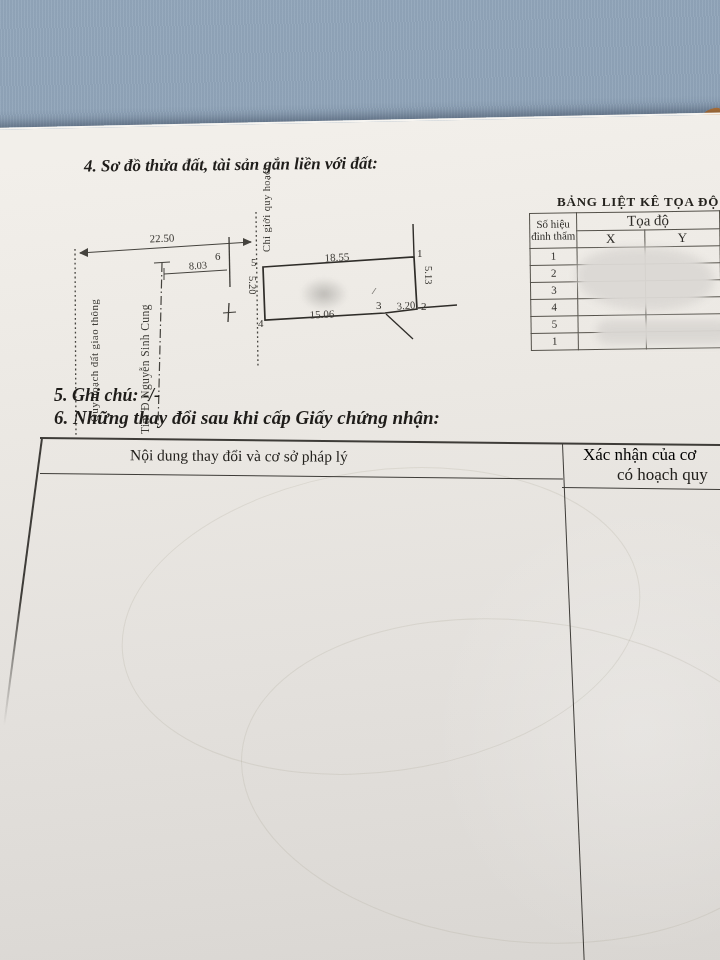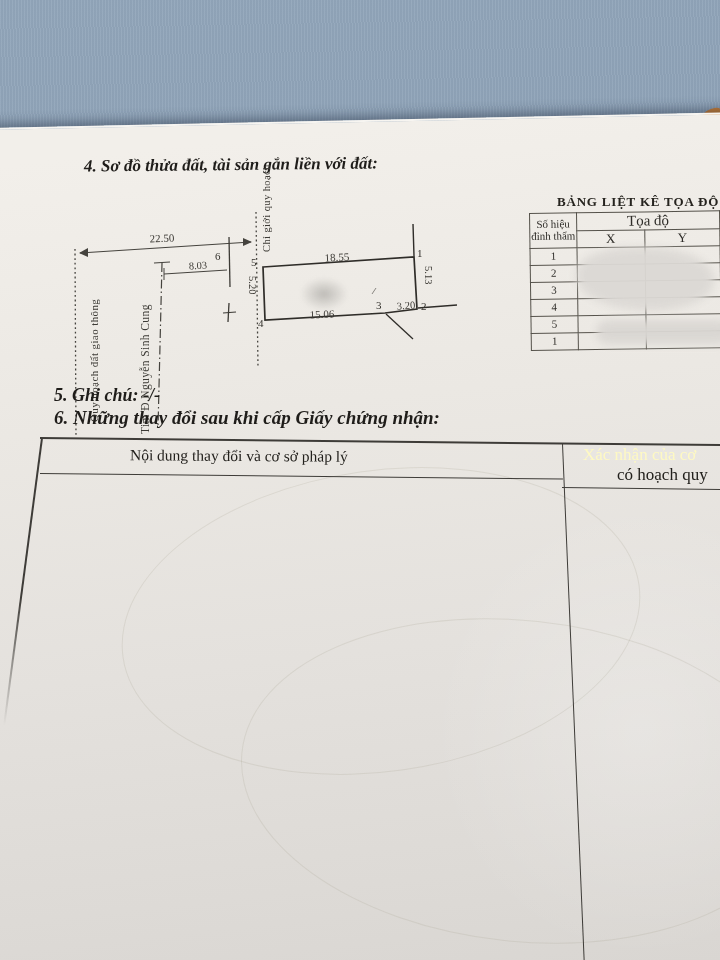--- a/index.html
+++ b/index.html
@@ -182,16 +182,16 @@
   <div class="t hd" style="left:54px;top:385px;font-size:18px;">5. Ghi chú: -/-</div>
   <div class="t hd" style="left:54px;top:407px;font-size:19px;">6. Những thay đổi sau khi cấp Giấy chứng nhận:</div>
 
   <div class="ln" style="left:40px;top:437px;width:690px;height:1.6px;transform:rotate(0.6deg);transform-origin:0 0;"></div>
   <div class="ln" style="left:41px;top:438px;width:1.5px;height:290px;transform:rotate(7.5deg);transform-origin:top;background:linear-gradient(180deg,#3e3c38 55%,rgba(62,60,56,0) 100%);"></div>
   <div class="ln" style="left:562px;top:444px;width:1.4px;height:525px;transform:rotate(-2.4deg);transform-origin:top;"></div>
   <div class="ln" style="left:40px;top:473px;width:523px;height:1.3px;transform:rotate(0.6deg);transform-origin:0 0;"></div>
   <div class="ln" style="left:562px;top:487px;width:160px;height:1.3px;transform:rotate(0.7deg);transform-origin:0 0;"></div>
 
   <div class="t" style="left:130px;top:447px;font-size:15.5px;color:#23211d;transform:rotate(0.4deg);">Nội dung thay đổi và cơ sở pháp lý</div>
-  <div class="t" style="left:583px;top:445px;font-size:17px;color:#fef9c3;">Xác nhận của cơ</div>
+  <div class="t" style="left:583px;top:445px;font-size:17px;color:#000000;">Xác nhận của cơ</div>
   <div class="t" style="left:617px;top:465px;font-size:17px;color:#23211d;">có hoạch quy</div>
 
 </div>
 
 </body></html>

